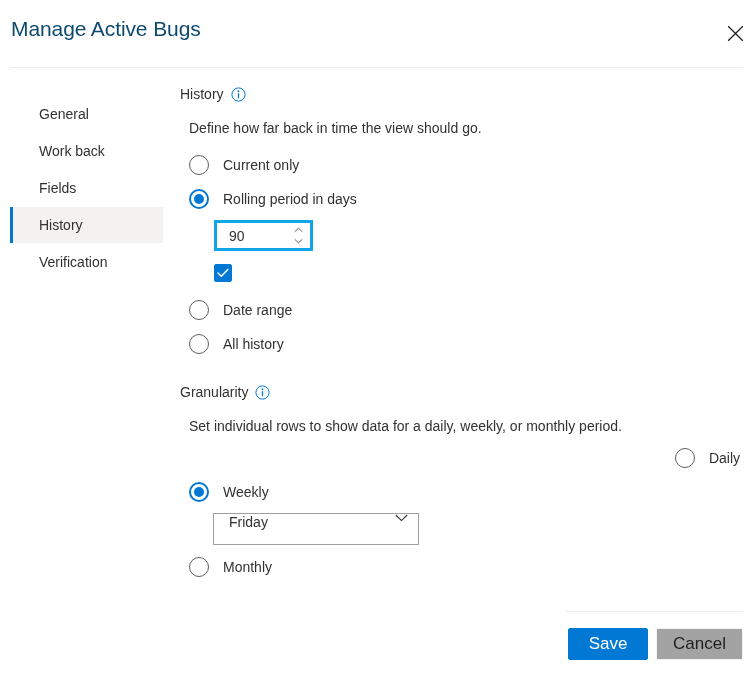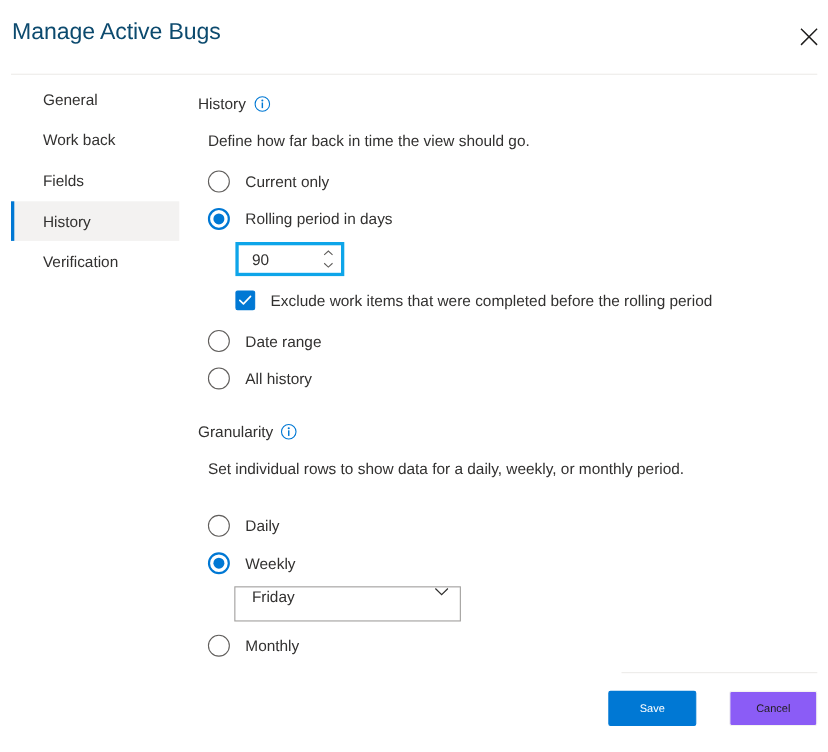--- a/index.html
+++ b/index.html
@@ -54,21 +54,21 @@
     top: 67px;
     width: 733px;
     height: 1px;
     background: #edebe9;
   }
 
   
   .sidebar {
     position: absolute;
     left: 10px;
-    top: 72px;
+    top: 96px;
     width: 153px;
   }
   .nav-item {
     position: relative;
     height: 36px;
     display: flex;
     align-items: center;
     padding-left: 29px;
     font-size: 14px;
     color: #323130;
@@ -276,35 +276,34 @@
     top: 628px;
     width: 743px;
     display: flex;
     justify-content: flex-end;
     gap: 8px;
   }
   .btn {
     height: 32px;
     min-width: 80px;
     padding: 0 16px;
-    font-size: 10px;
+    font-size: 17px;
     font-family: "Liberation Sans", sans-serif;
     border: 1px solid transparent;
     cursor: pointer;
     box-sizing: border-box;
     border-radius: 2px;
-    margin-left: 22px;
   }
   .btn-primary {
     background: #0078d4;
     color: #ffffff;
     border-color: #0078d4;
   }
   .btn-secondary {
-    background: #8b5cf6;
+    background: #a3a3a3;
     color: #201f1e;
     border-color: #f3f2f1;
   }
 </style>
 </head>
 <body>
 
 <div class="dialog-header">
   <div class="dialog-title">Manage Active Bugs</div>
   <button class="close-button">
@@ -377,21 +376,20 @@
   </div>
 
   <div class="checkbox-row" style="margin-top:12px;">
     <span class="checkbox checked">
       <span>
         <svg width="12" height="10" viewBox="0 0 12 10">
           <path d="M1 5 L4.3 8.2 L10.8 1.4" stroke="#ffffff" stroke-width="1.5" fill="none" stroke-linecap="round" stroke-linejoin="round"></path>
         </svg>
       </span>
     </span>
-    <span class="checkbox-label">Exclude work items that were completed before the rolling period</span>
   </div>
 
   <div class="radio-row" style="margin-top:17px;">
     <span class="radio"></span>
     <span class="radio-label">Date range</span>
   </div>
 
   <div class="radio-row" style="margin-top:14px;">
     <span class="radio"></span>
     <span class="radio-label">All history</span>
@@ -403,21 +401,21 @@
       <svg width="15" height="15" viewBox="0 0 15 15">
         <circle cx="7.5" cy="7.5" r="6.6" fill="none" stroke="#0078d4" stroke-width="1"></circle>
         <circle cx="7.5" cy="4.3" r="0.95" fill="#0078d4"></circle>
         <rect x="6.85" y="6.2" width="1.3" height="5.1" fill="#0078d4"></rect>
       </svg>
     </span>
   </div>
 
   <div class="section-desc">Set individual rows to show data for a daily, weekly, or monthly period.</div>
 
-  <div class="radio-row" style="margin-top:34px;">
+  <div class="radio-row" style="margin-top:14px;justify-content:flex-end;">
     <span class="radio"></span>
     <span class="radio-label">Daily</span>
   </div>
 
   <div class="radio-row" style="margin-top:14px;">
     <span class="radio checked"></span>
     <span class="radio-label">Weekly</span>
   </div>
 
   <div class="dropdown" style="margin-top:11px;">

